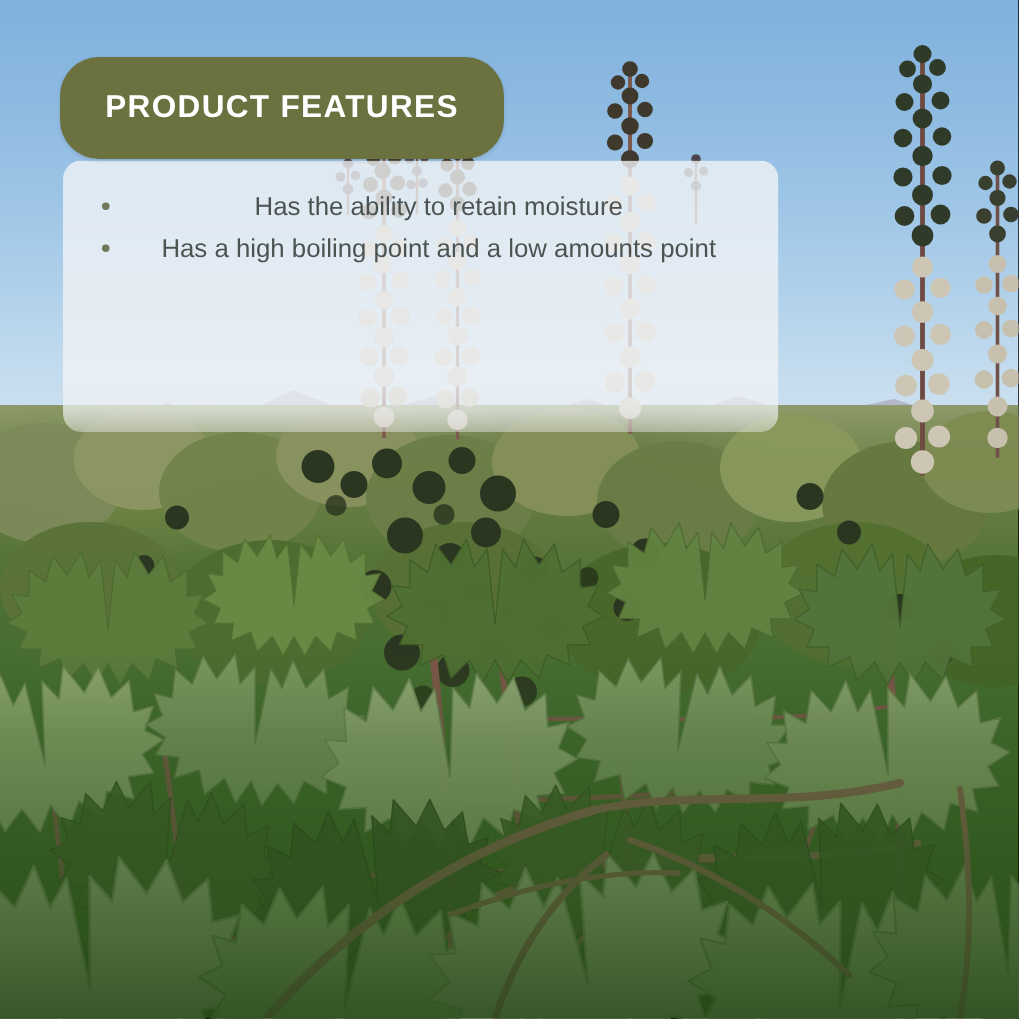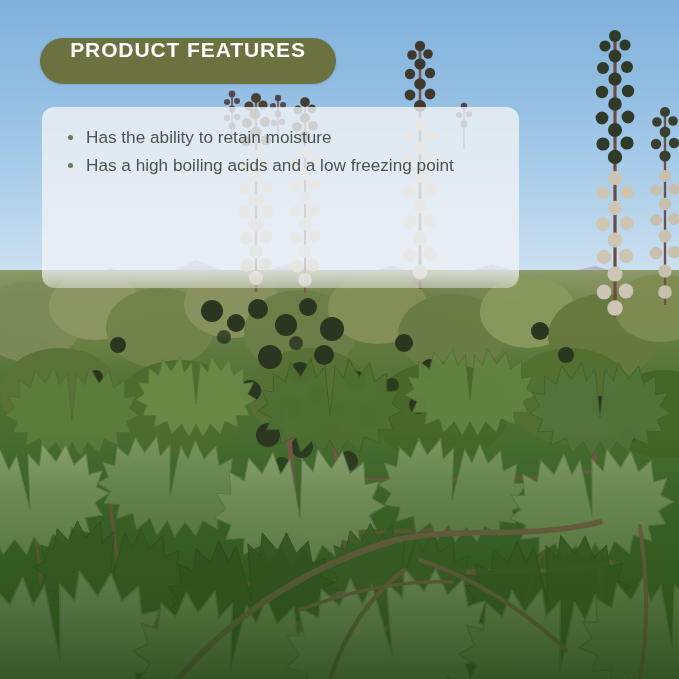--- a/index.html
+++ b/index.html
@@ -46,24 +46,24 @@
   .leafset{ position:absolute; }
   .leafset svg{ display:block; overflow:visible; }
 
   
   .spike{ position:absolute; }
   .spike svg{ display:block; overflow:visible; }
 
   
   .badge{
     position:absolute; left:40px; top:38px;
-    width:296px; height:46px;
+    width:296px; height:68px;
     background:#6c7140;
     border-radius:26px;
-    display:flex; justify-content:center;
+    display:flex; align-items:center; justify-content:center;
     box-shadow:0 1px 3px rgba(0,0,0,.12);
     z-index:40;
   }
   .badge-text{
     color:#ffffff;
     font-size:21px;
     font-weight:bold;
     letter-spacing:.9px;
     font-family:"Liberation Sans", sans-serif;
     white-space:nowrap;
@@ -85,20 +85,21 @@
     padding:17px 20px 0 21px;
   }
   .feature{
     position:relative;
     padding-left:23px;
     color:#4b5450;
     font-size:17.2px;
     line-height:26.6px;
     font-family:"Liberation Sans", sans-serif;
     margin-bottom:1px;
+    text-align:center;
   }
   .feature::before{
     content:"";
     position:absolute;
     left:5px; top:11px;
     width:5px; height:5px;
     border-radius:50%;
     background:#6f7758;
   }
 </style>
@@ -470,21 +471,21 @@
         <path d="M640,249 C650,190 646,140 640,96" stroke-width="4"></path>
       </g>
     </svg>
   </div>
 
   <div class="field-lower"></div>
 
   <div class="panel">
     <ul class="features">
       <li class="feature">Has the ability to retain moisture</li>
-      <li class="feature">Has a high boiling acids and a low freezing point</li>
+      <li class="feature">Has a high boiling point and a low amounts point</li>
     </ul>
   </div>
 
   <div class="badge">
     <span class="badge-text">PRODUCT FEATURES</span>
   </div>
 
 </div>
 
 </body></html>

